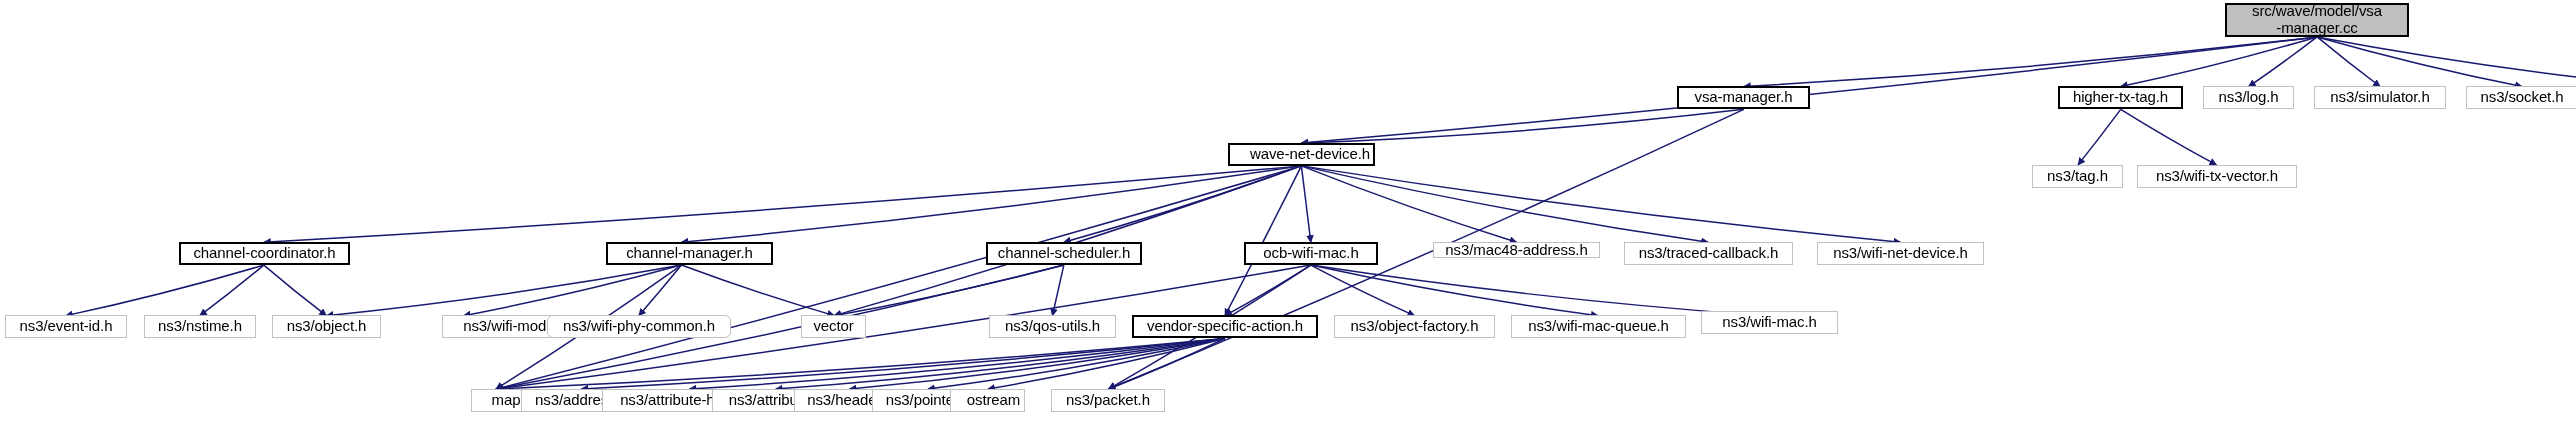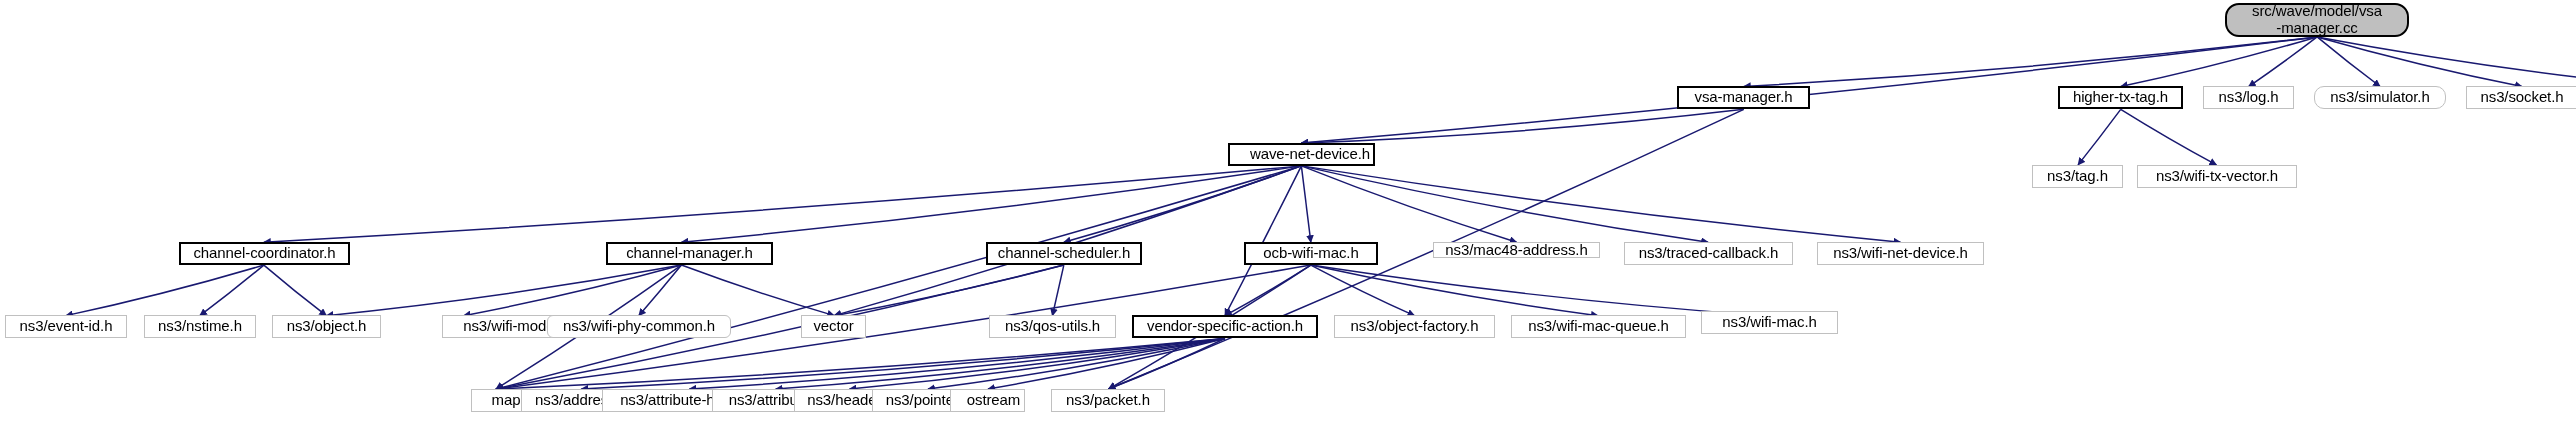--- a/index.html
+++ b/index.html
@@ -99,26 +99,26 @@
         <path d="M 1235 341 Q 965 375.6 695 392" fill="none" stroke="#191970" stroke-width="1.5" marker-end="url(#arrow)"></path>
         <path d="M 1235 341 Q 1008.5 375.6 782 392" fill="none" stroke="#191970" stroke-width="1.5" marker-end="url(#arrow)"></path>
         <path d="M 1235 341 Q 1045.75 374.4485 856.5 392" fill="none" stroke="#191970" stroke-width="1.5" marker-end="url(#arrow)"></path>
         <path d="M 1235 341 Q 1085.25 372.7895 935.5 392" fill="none" stroke="#191970" stroke-width="1.5" marker-end="url(#arrow)"></path>
         <path d="M 1235 341 Q 1115.5 371.519 996 392" fill="none" stroke="#191970" stroke-width="1.5" marker-end="url(#arrow)"></path>
         <path d="M 1235 341 Q 1176.25 368.9675 1117.5 392" fill="none" stroke="#191970" stroke-width="1.5" marker-end="url(#arrow)"></path>
         <path d="M 1235 341 Q 867.5 375.6 500 392" fill="none" stroke="#191970" stroke-width="1.5" marker-end="url(#arrow)"></path>
       </g>
   </svg>
   <div id="nodes">
-      <div class="node root" style="left: 2225px; top: 3px; width: 184px; height: 34px; border-radius: 14px;">src/wave/model/vsa
+      <div class="node root" style="left: 2225px; top: 3px; width: 184px; height: 34px;">src/wave/model/vsa
 -manager.cc</div>
       <div class="node bold" style="left: 1677px; top: 86px; width: 133px; height: 23px;">vsa-manager.h</div>
       <div class="node bold" style="left: 2058px; top: 86px; width: 125px; height: 23px;">higher-tx-tag.h</div>
       <div class="node" style="left: 2203px; top: 86px; width: 91px; height: 23px;">ns3/log.h</div>
-      <div class="node" style="left: 2314px; top: 86px; width: 132px; height: 23px; border-radius: 10px;">ns3/simulator.h</div>
+      <div class="node" style="left: 2314px; top: 86px; width: 132px; height: 23px;">ns3/simulator.h</div>
       <div class="node" style="left: 2466px; top: 86px; width: 112px; height: 23px;">ns3/socket.h</div>
       <div class="node bold" style="left: 1228px; top: 143px; width: 147px; height: 23px; padding-left: 17px;">wave-net-device.h</div>
       <div class="node" style="left: 2032px; top: 165px; width: 91px; height: 23px;">ns3/tag.h</div>
       <div class="node" style="left: 2137px; top: 165px; width: 160px; height: 23px;">ns3/wifi-tx-vector.h</div>
       <div class="node bold" style="left: 179px; top: 242px; width: 171px; height: 23px;">channel-coordinator.h</div>
       <div class="node bold" style="left: 606px; top: 242px; width: 167px; height: 23px;">channel-manager.h</div>
       <div class="node bold" style="left: 986px; top: 242px; width: 156px; height: 23px;">channel-scheduler.h</div>
       <div class="node bold" style="left: 1244px; top: 242px; width: 134px; height: 23px;">ocb-wifi-mac.h</div>
       <div class="node" style="left: 1433px; top: 242px; width: 167px; height: 16px;">ns3/mac48-address.h</div>
       <div class="node" style="left: 1624px; top: 242px; width: 169px; height: 23px;">ns3/traced-callback.h</div>

